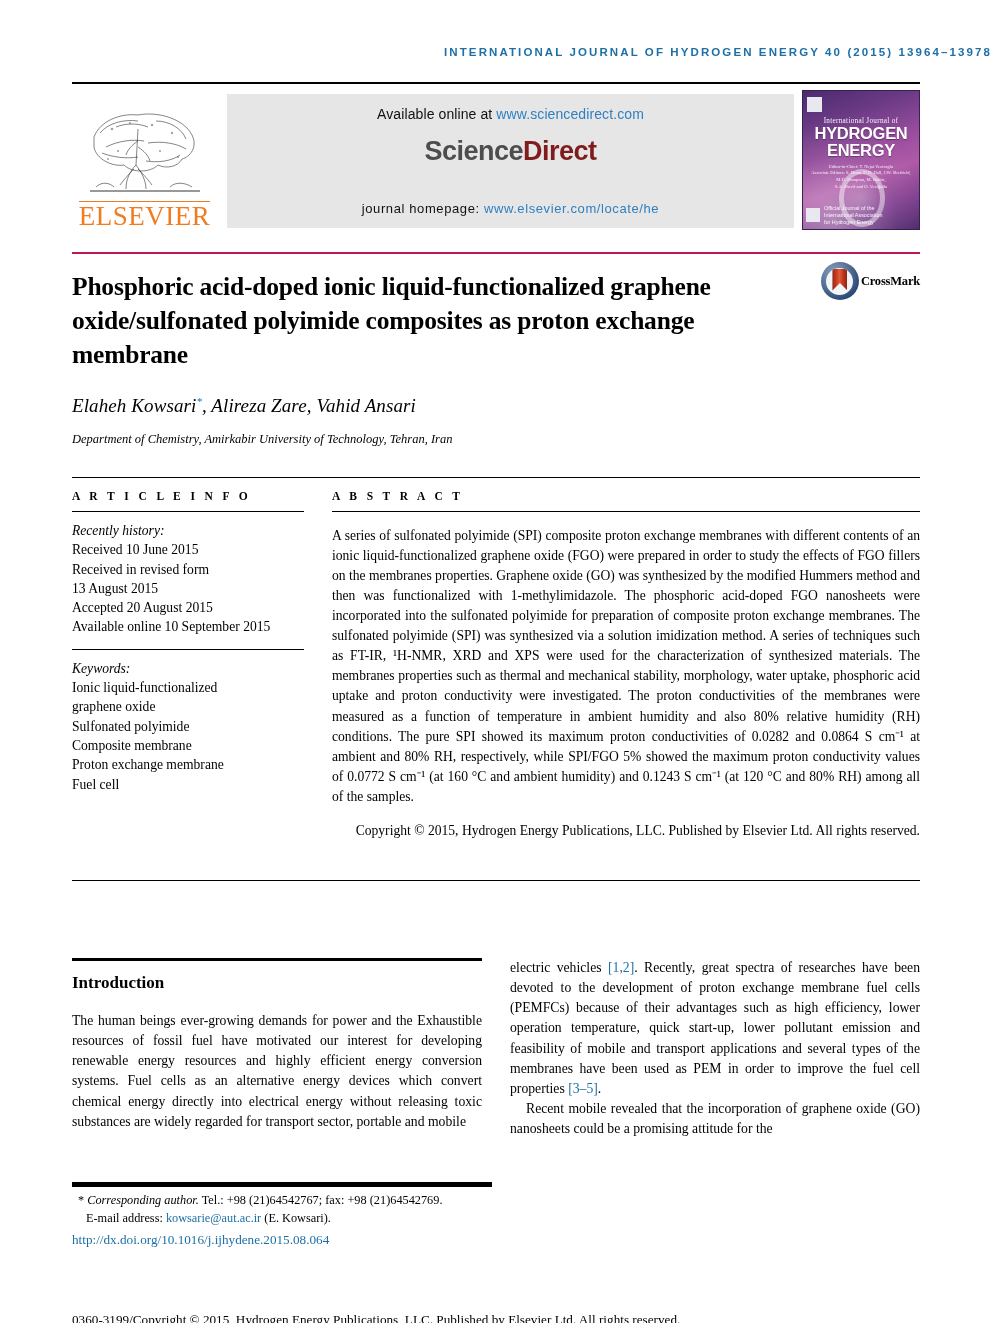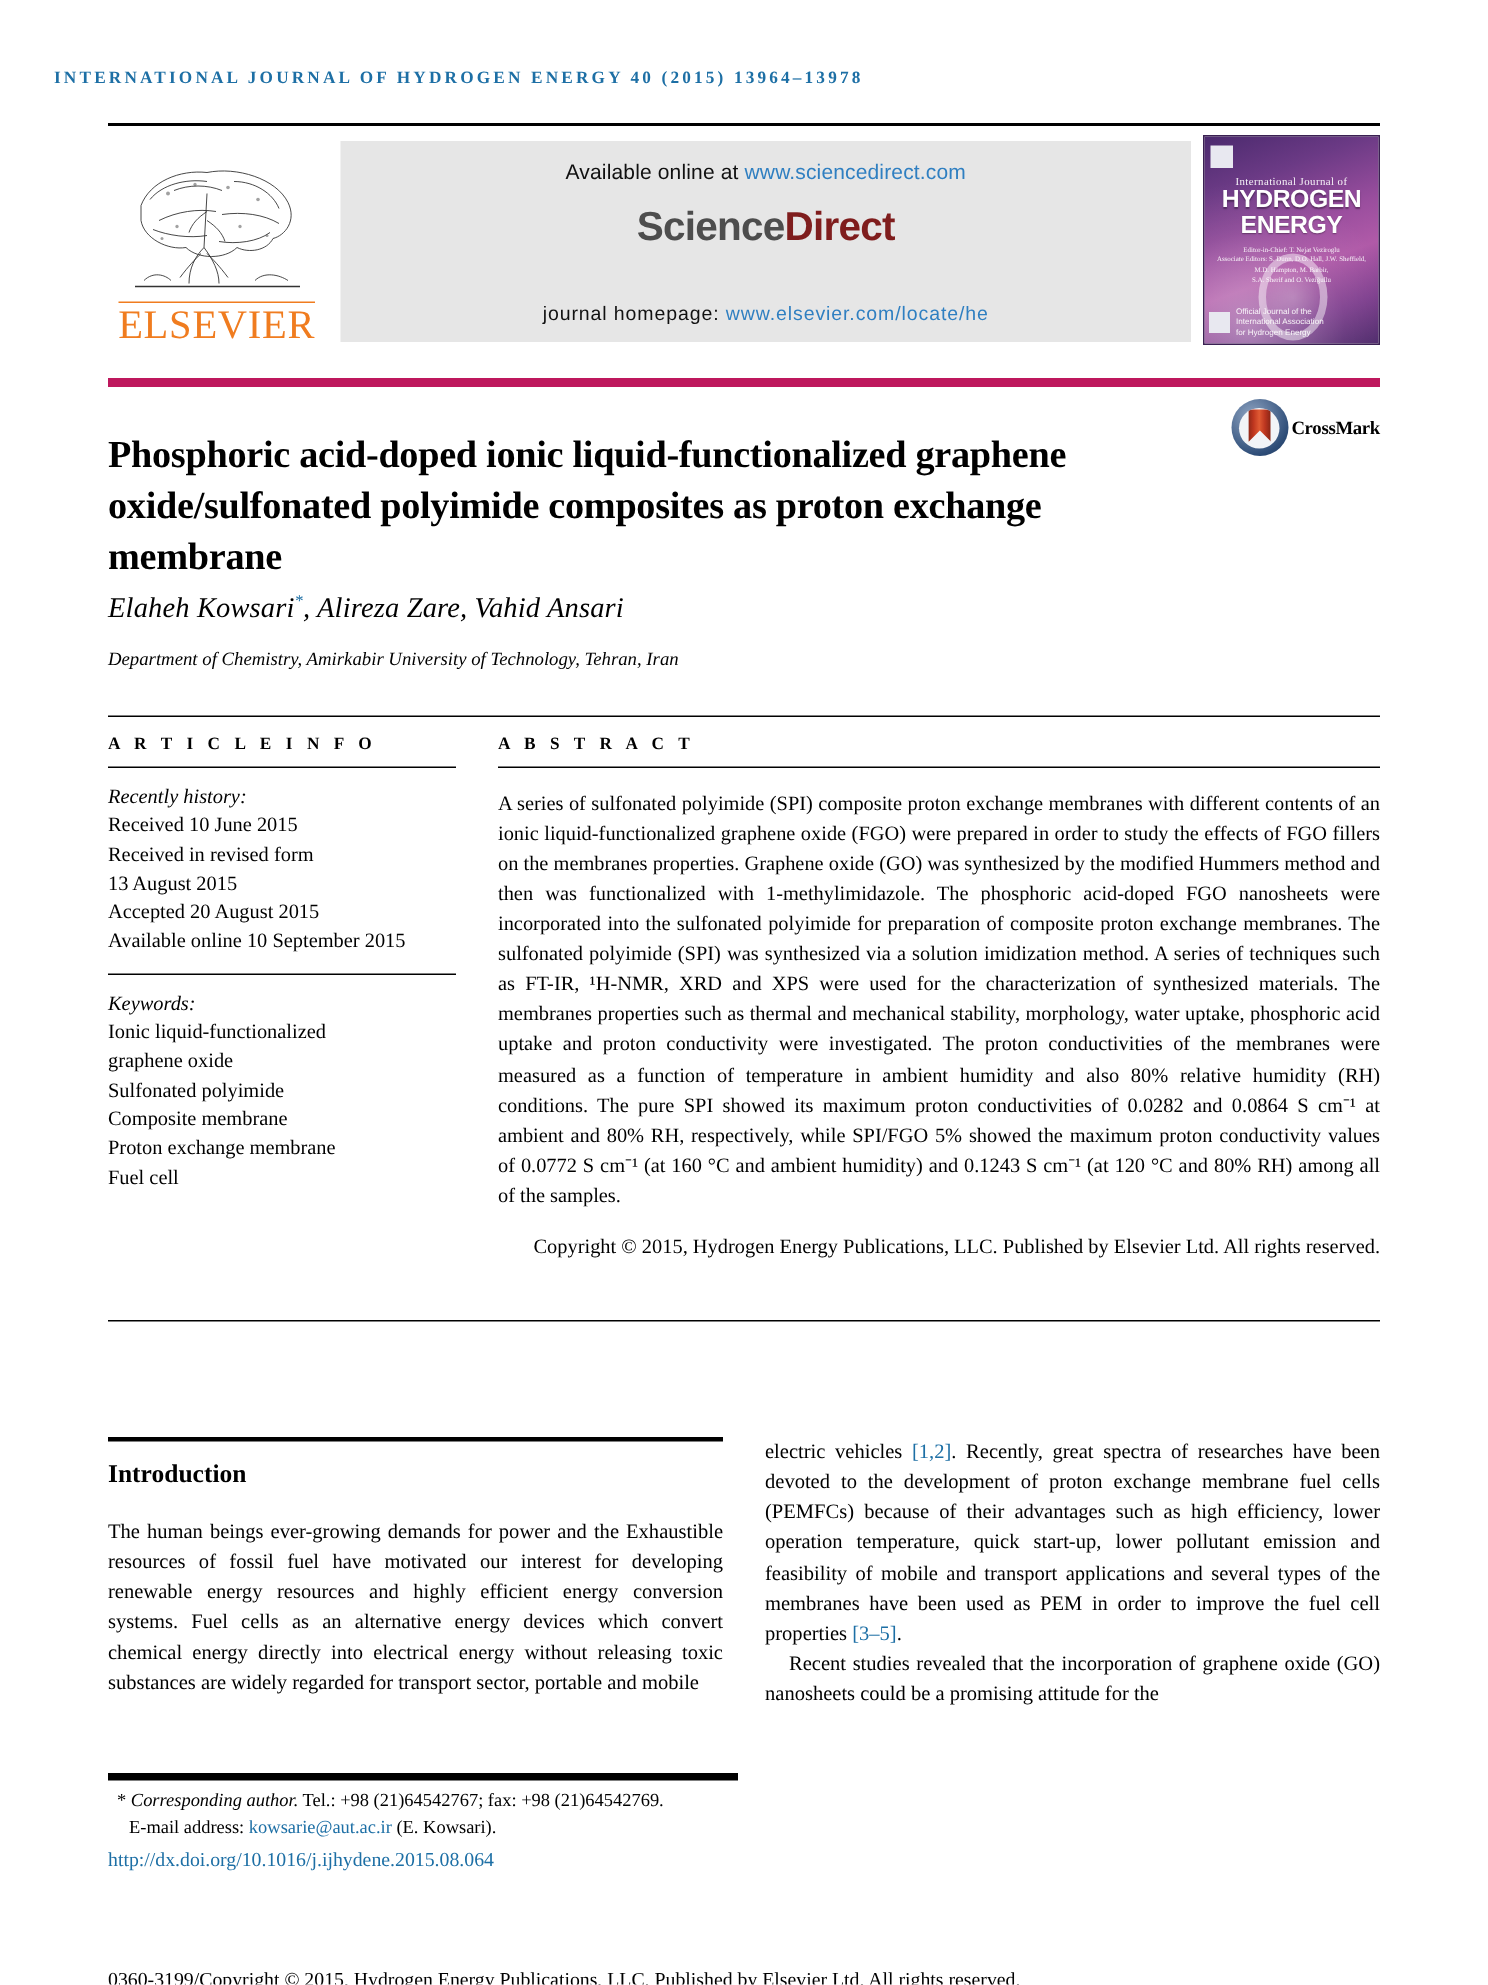--- a/index.html
+++ b/index.html
@@ -12,23 +12,23 @@
     color: #000000;
     position: relative;
     overflow: hidden;
   }
   .page { position: relative; width: 992px; height: 1323px; }
 
   
   .running-head {
     position: absolute;
     left: 0; right: 0; top: 46px;
-    text-align: left;
+    text-align: right;
     color: #1d6fa5;
-    font-family: Liberation Serif, serif;
+    font-family: Liberation Sans, sans-serif;
     font-size: 11.5px;
     letter-spacing: 2.1px;
     font-variant: small-caps;
     text-transform: uppercase;
     font-weight: 600;
     padding-left: 36px;
   }
 
   
   .masthead {
@@ -172,22 +172,22 @@
     font-size: 5.4px;
     line-height: 1.3;
     text-align: left;
     opacity: 0.92;
   }
 
   
   .title-wrap {
     position: absolute;
     left: 72px; top: 252px; width: 848px;
-    border-top: 6px solid #be185d;
-    padding-top: 28px;
+    border-top: 2px solid #be185d;
+    padding-top: 16px;
   }
   .title {
     font-family: "Liberation Serif", serif;
     font-weight: bold;
     font-size: 25.5px;
     line-height: 1.33;
     letter-spacing: -0.2px;
     width: 690px;
     margin: 0;
   }
@@ -469,21 +469,21 @@
   <div class="cols-bottom-rule"></div>
 
   <div class="body-cols">
     <div class="bcol">
       <div class="body-rule"></div>
       <h2 class="h2">Introduction</h2>
       <p class="p">The human beings ever-growing demands for power and the Exhaustible resources of fossil fuel have motivated our interest for developing renewable energy resources and highly efficient energy conversion systems. Fuel cells as an alternative energy devices which convert chemical energy directly into electrical energy without releasing toxic substances are widely regarded for transport sector, portable and mobile</p>
     </div>
     <div class="bcol">
       <p class="p"><span>electric vehicles </span><span class="lnk">[1,2]</span><span>. Recently, great spectra of researches have been devoted to the development of proton exchange membrane fuel cells (PEMFCs) because of their advantages such as high efficiency, lower operation temperature, quick start-up, lower pollutant emission and feasibility of mobile and transport applications and several types of the membranes have been used as PEM in order to improve the fuel cell properties </span><span class="lnk">[3–5]</span><span>.</span></p>
-      <p class="p">Recent studies revealed that the incorporation of graphene oxide (GO) nanosheets could be a promising attitude for the</p>
+      <p class="p">Recent mobile revealed that the incorporation of graphene oxide (GO) nanosheets could be a promising attitude for the</p>
     </div>
   </div>
 
   <div class="footnote">
     <div class="fn-line">
       <span class="star">*</span><span class="fn-em"> Corresponding author.</span><span> Tel.: +98 (21)64542767; fax: +98 (21)64542769.</span>
     </div>
     <div class="fn-line" style="text-indent:0">
       <span>E-mail address: </span><span class="lnk">kowsarie@aut.ac.ir</span><span> (E. Kowsari).</span>
     </div>

